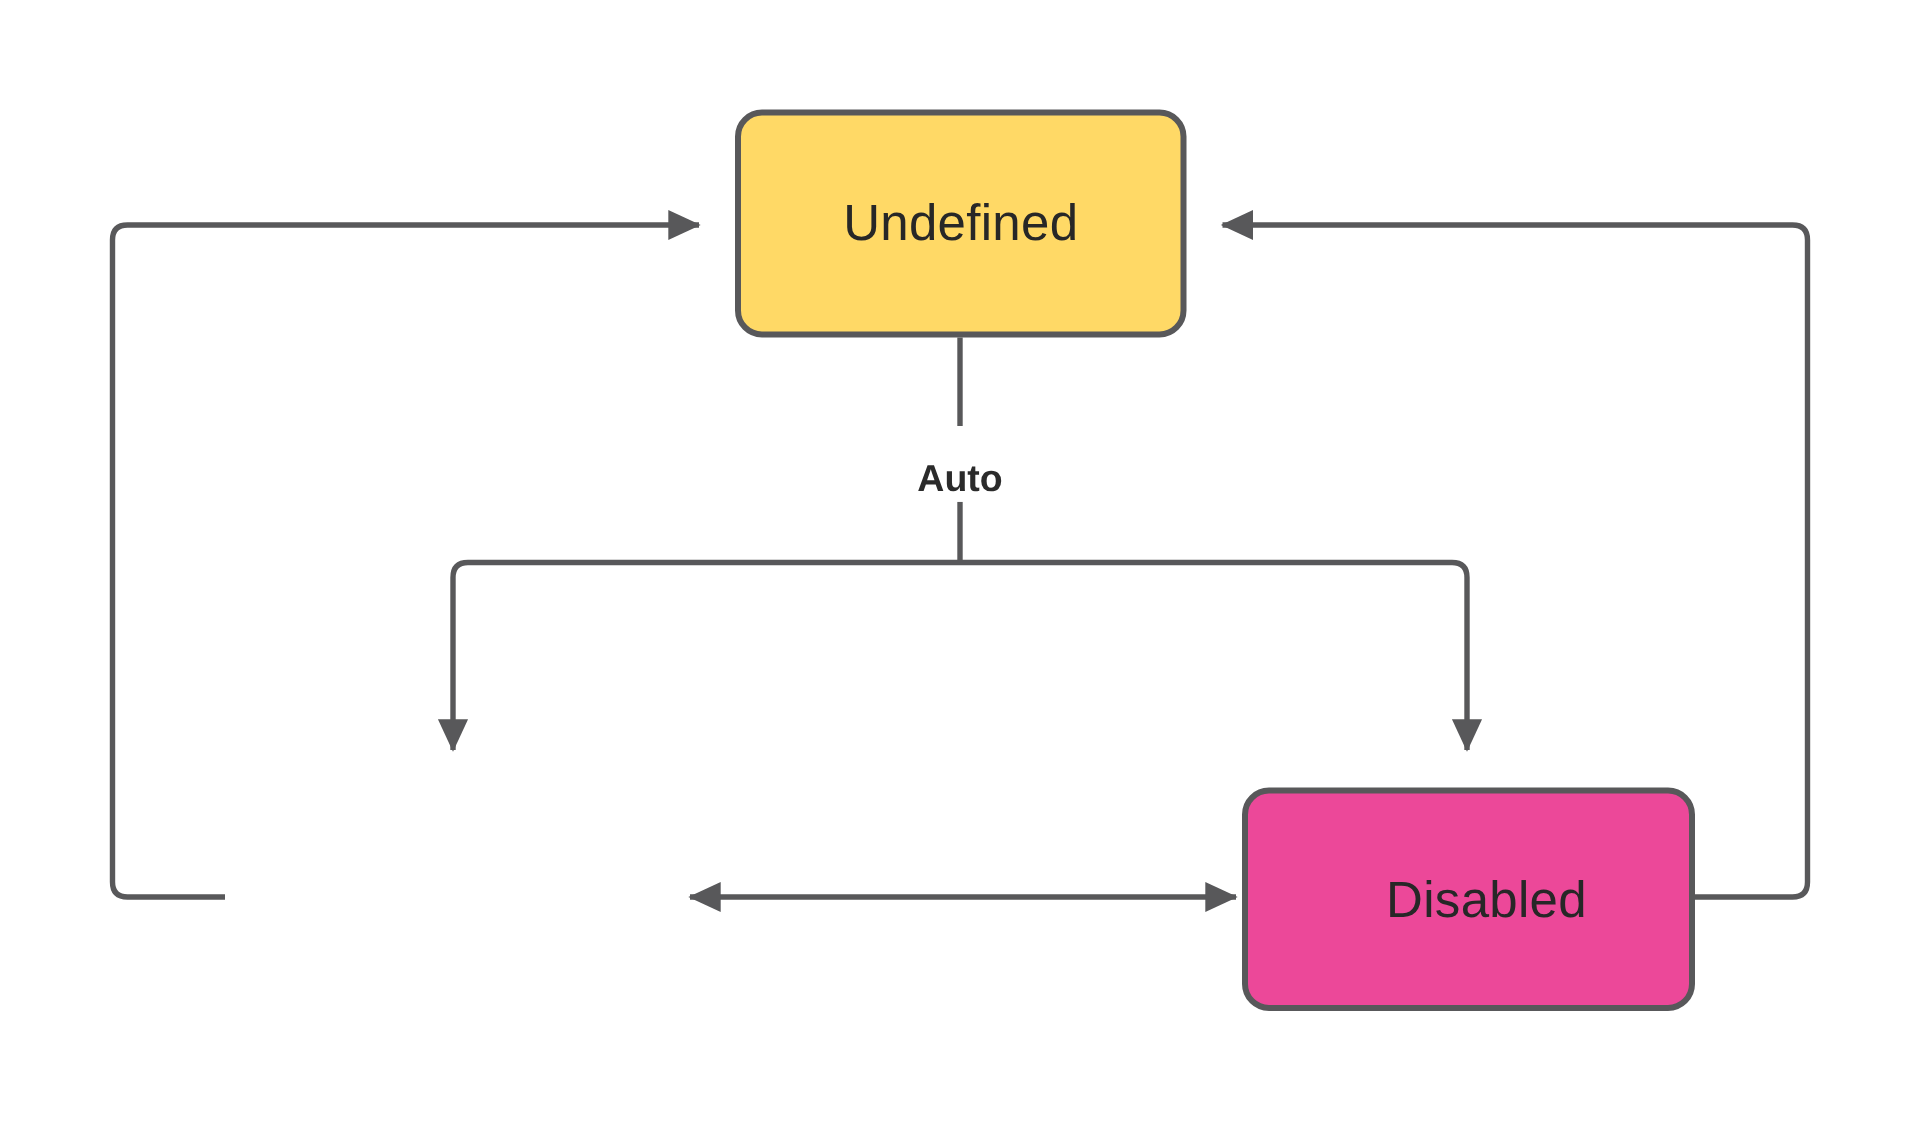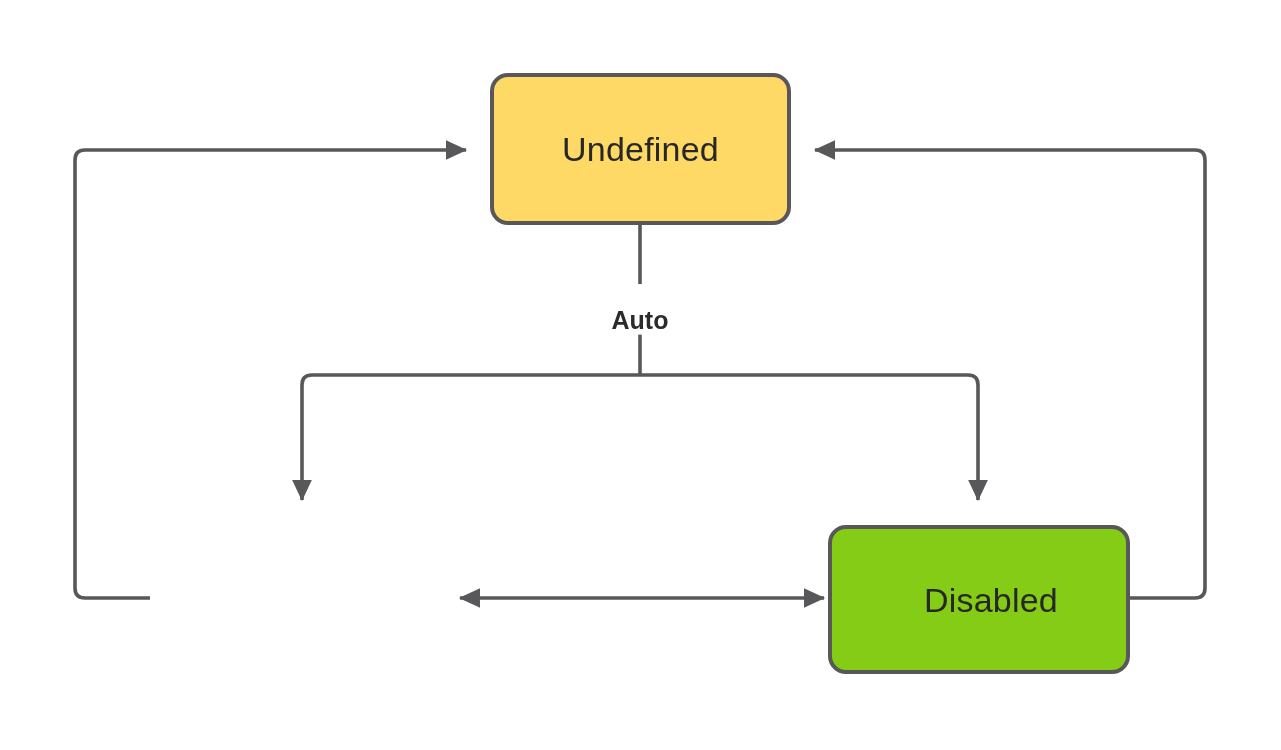--- a/index.html
+++ b/index.html
@@ -114,19 +114,19 @@
 
       <path marker-end="url(#arrow-end)" d="M 1130 598 L 1195 598 Q 1205 598 1205 588 L 1205 160 Q 1205 150 1195 150 L 815 150"></path>
     </g>
   </svg>
 
   <div class="state-node" id="node-undefined" style="background:#ffd966;">
     <span class="state-label">Undefined</span>
   </div>
 
 
-  <div class="state-node" id="node-disabled" style="background:#84cc16;padding-left:24px;">
+  <div class="state-node" id="node-disabled" style="background:#ec4899;padding-left:24px;">
     <span class="state-label">Disabled</span>
   </div>
 
   <div class="edge-label" id="label-auto">Auto</div>
 
 </div>
 
 </body></html>

